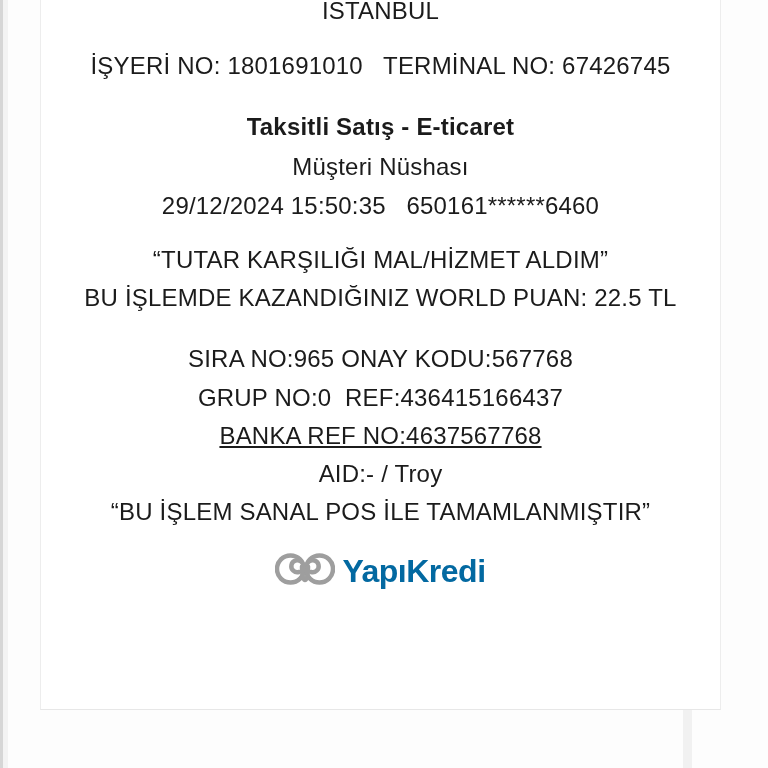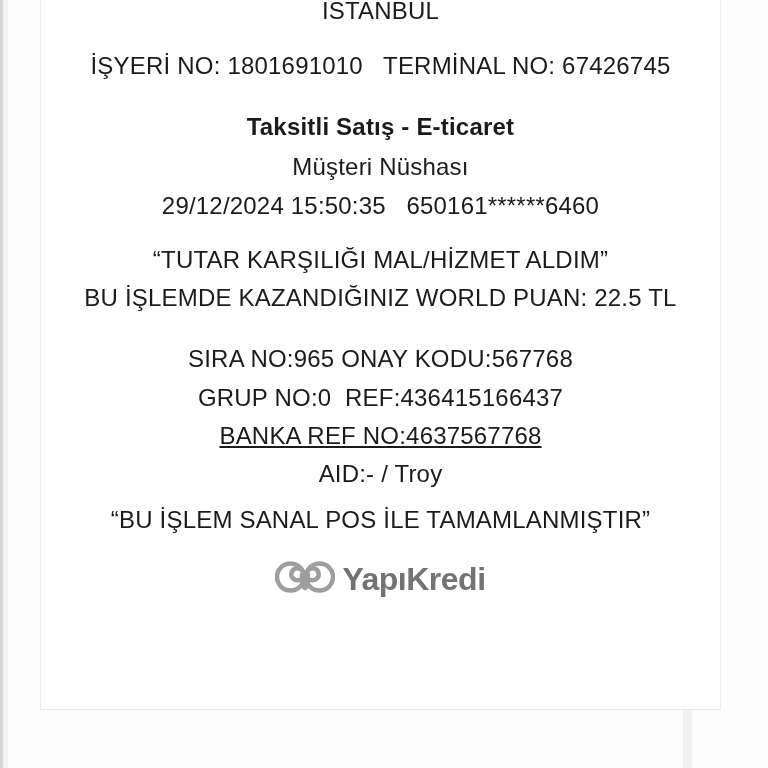--- a/index.html
+++ b/index.html
@@ -57,35 +57,35 @@
   .line-copy          { margin-top: 2px; }
   .line-datetime      { margin-top: 1px; }
   .line-amount        { margin-top: 18px; font-size: 29px; font-weight: 700; line-height: 46px; }
   .line-ack           { margin-top: 16px; }
   .line-installments  { margin-top: 5px; }
   .line-worldpuan     { }
   .line-sira          { margin-top: 23px; }
   .line-grup          { margin-top: 1px; }
   .line-bankaref      { margin-top: 0px; text-decoration: underline; }
   .line-aid           { margin-top: 0px; }
-  .line-virtualpos    { margin-top: 8px; }
+  .line-virtualpos    { margin-top: 0px; }
   .logo-row {
     margin-top: 18px;
     height: 44px;
     display: flex;
     align-items: center;
     justify-content: center;
     gap: 7px;
   }
   .logo-symbol { display: block; }
   .logo-text {
     font-size: 32px;
     font-weight: 700;
     letter-spacing: -0.5px;
-    color: #737373;
+    color: #0369a1;
   }
 </style>
 </head>
 <body>
 
 <div class="viewport">
   <div class="edge-left-dark"></div>
   <div class="edge-left-light"></div>
   <div class="edge-right-light"></div>
 

